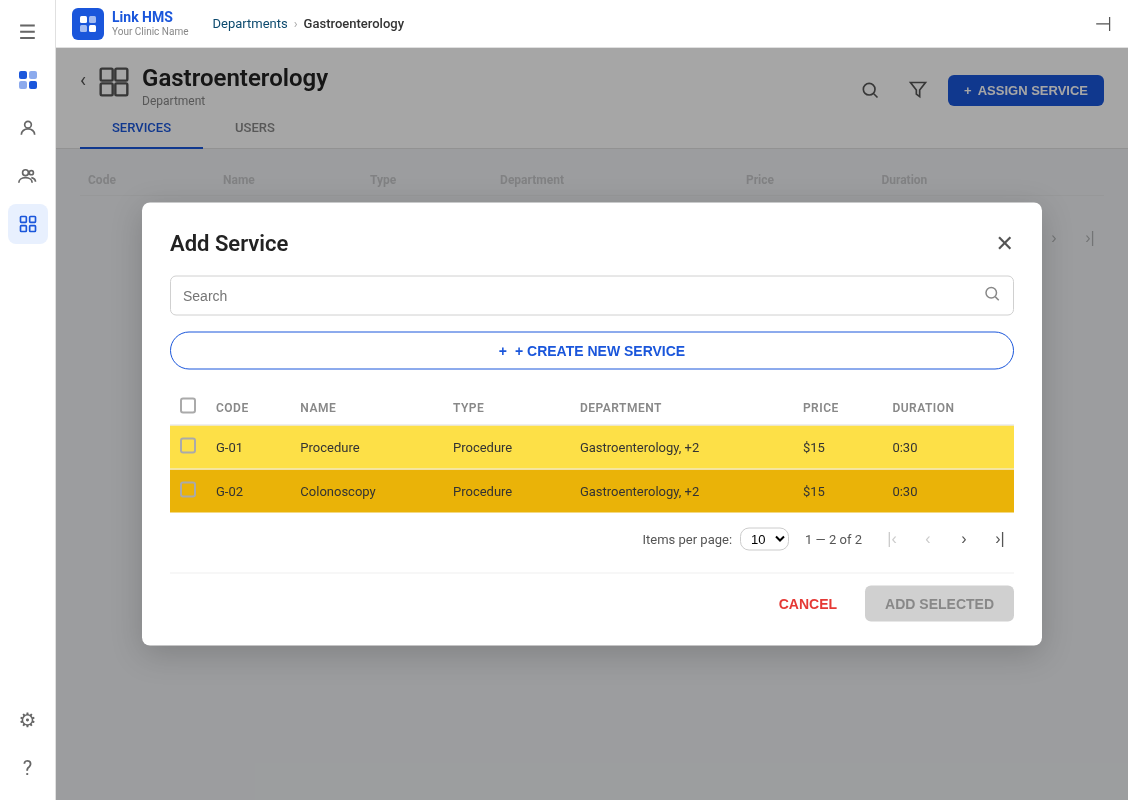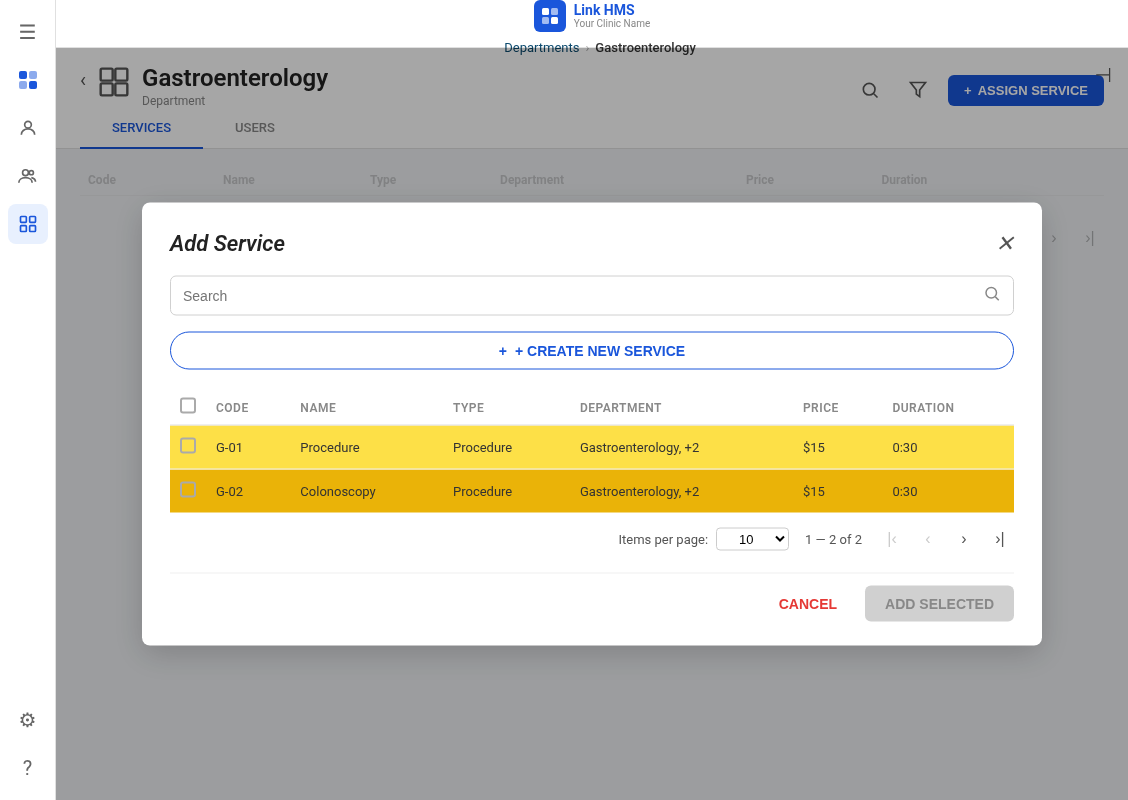--- a/index.html
+++ b/index.html
@@ -16,21 +16,21 @@
       width: 40px; height: 40px; display: flex; align-items: center; justify-content: center;
       border-radius: 8px; cursor: pointer; color: #666; font-size: 20px;
     }
     .sidebar-icon.active { color: #1a56db; background: #e8f0fe; }
     .sidebar-spacer { flex: 1; }
 
     
     .topbar {
       position: fixed; left: 56px; top: 0; right: 0; height: 48px;
       background: #fff; border-bottom: 1px solid #e0e0e0;
-      display: flex; align-items: center; padding: 0 16px; gap: 8px; z-index: 10; flex-direction: column;
+      display: flex; align-items: center; padding: 0 16px; gap: 8px; z-index: 10;
     }
     .logo { display: flex; align-items: center; gap: 8px; }
     .logo-icon { width: 32px; height: 32px; background: #1a56db; border-radius: 6px; display: flex; align-items: center; justify-content: center; }
     .logo-icon svg { fill: white; }
     .logo-text { line-height: 1.1; }
     .logo-text .brand { font-weight: 700; color: #1a56db; font-size: 14px; }
     .logo-text .sub { font-size: 10px; color: #888; }
     .breadcrumb { display: flex; align-items: center; gap: 6px; margin-left: 16px; font-size: 13px; color: #555; }
     .topbar-right { margin-left: auto; }
 
@@ -80,21 +80,21 @@
     }
 
     
     .dialog {
       position: absolute; top: 50%; left: 50%; transform: translate(-50%, -50%);
       width: 900px; background: #fff; border-radius: 8px; z-index: 200;
       padding: 28px 28px 24px;
       box-shadow: 0 8px 32px rgba(0,0,0,0.18);
     }
     .dialog-header {
-      display: flex; align-items: center; justify-content: space-between; margin-bottom: 20px; font-style: italic;
+      display: flex; align-items: center; justify-content: space-between; margin-bottom: 20px;
     }
     .dialog-title { font-size: 22px; font-weight: 600; color: #222; }
     .close-btn { font-size: 22px; color: #555; cursor: pointer; line-height: 1; }
 
     
     .search-box {
       display: flex; align-items: center;
       border: 1px solid #d0d0d0; border-radius: 6px;
       padding: 8px 12px; margin-bottom: 16px;
     }
@@ -129,21 +129,21 @@
       width: 16px; height: 16px; border: 2px solid #aaa; border-radius: 3px;
       cursor: pointer; display: inline-block;
     }
 
     
     .pagination {
       display: flex; align-items: center; justify-content: flex-end;
       gap: 8px; padding: 12px 0 0; font-size: 13px; color: #555;
     }
     .items-select {
-      border: 1px solid #ccc; border-radius: 4px; padding: 2px 18px;
+      border: 1px solid #ccc; border-radius: 9px; padding: 2px 6px;
       font-size: 13px; cursor: pointer; background: #fff;
     }
     .page-info { margin: 0 8px; text-align: center; }
     .page-nav-btn {
       width: 28px; height: 28px; display: flex; align-items: center; justify-content: center;
       border: none; background: none; cursor: pointer; color: #555; font-size: 16px; border-radius: 4px;
     }
     .page-nav-btn:disabled { color: #ccc; cursor: default; }
 
     

